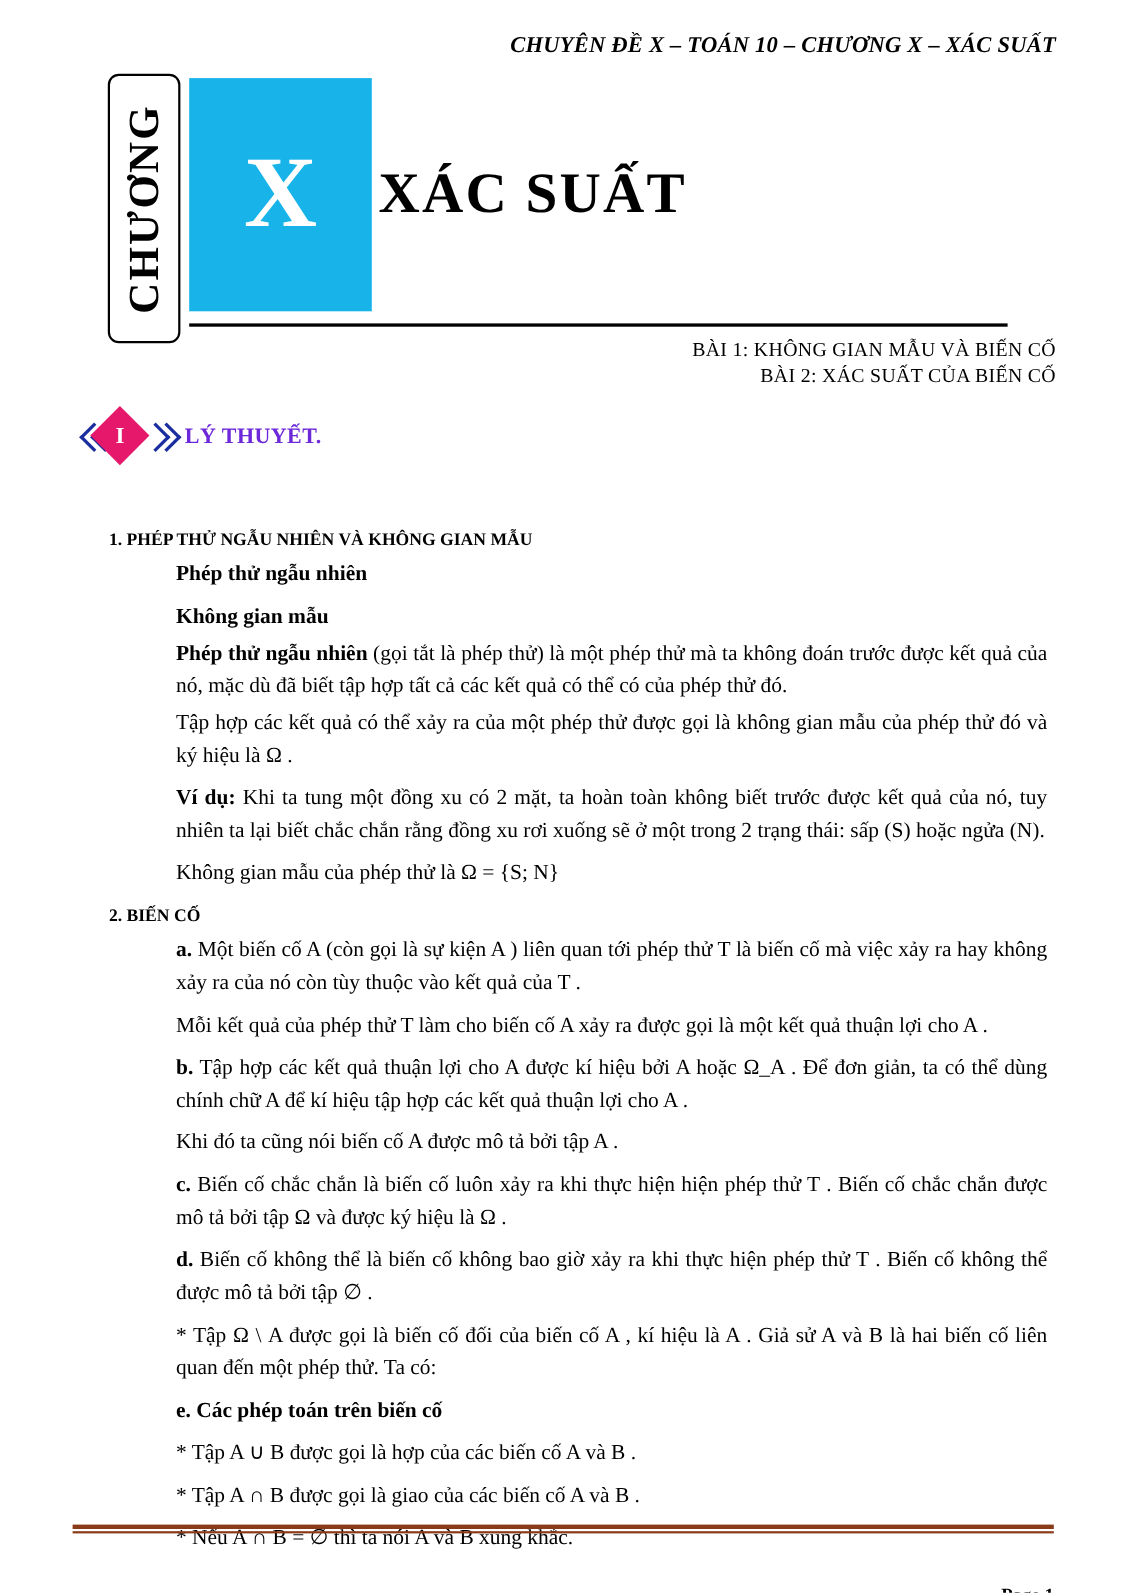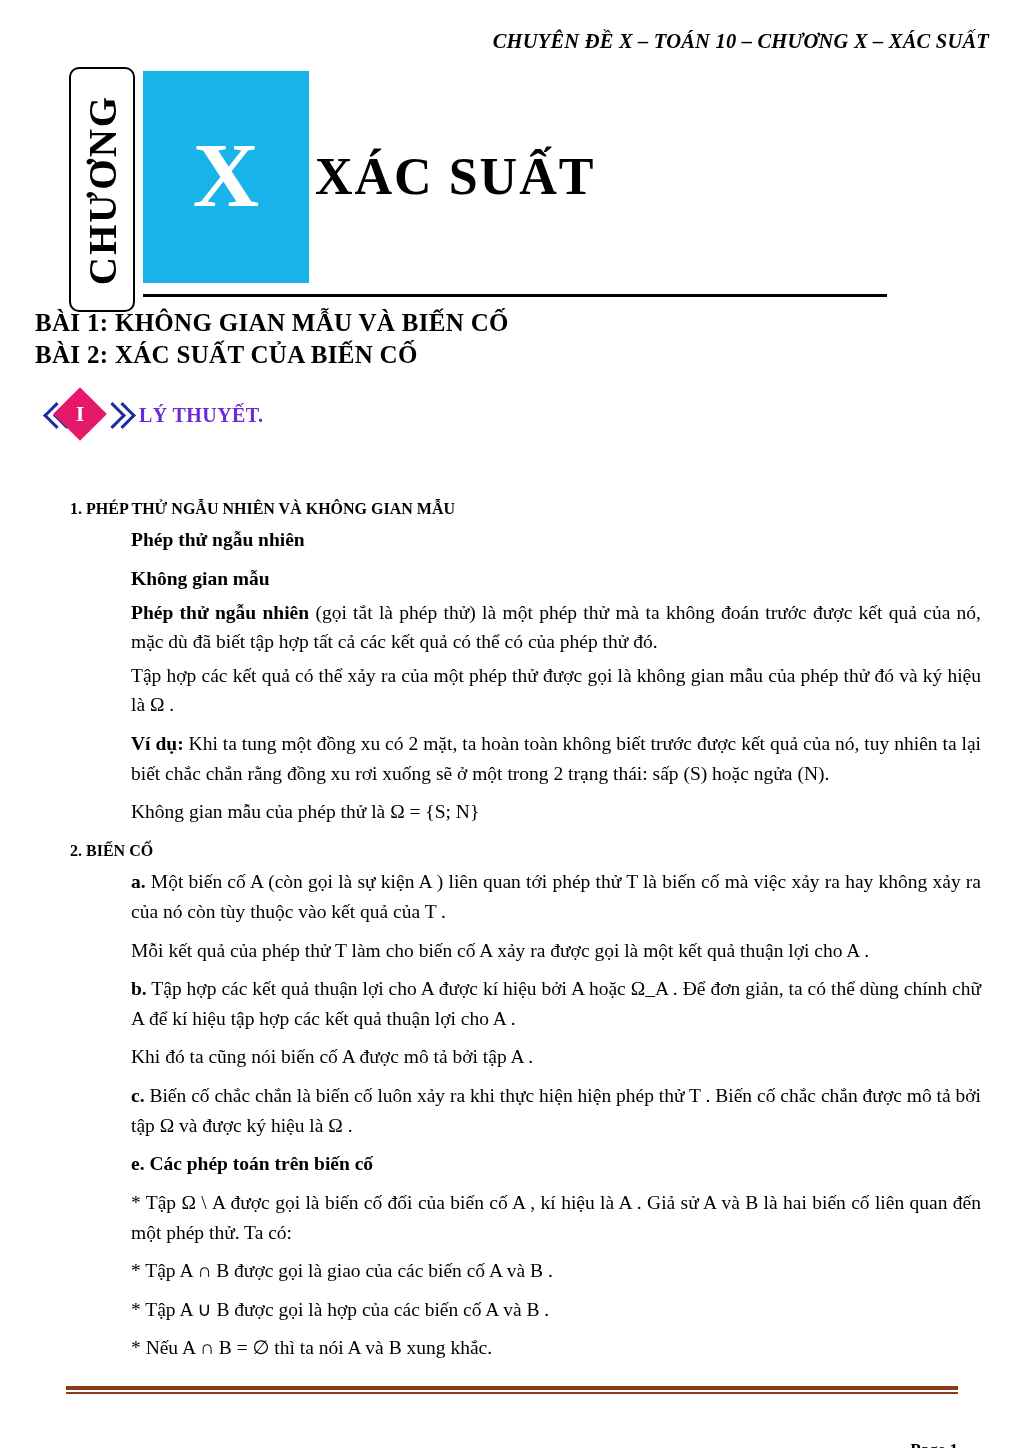--- a/index.html
+++ b/index.html
@@ -13,21 +13,21 @@
     font-family: "Liberation Serif", serif;
     color: #000000;
     position: relative;
     overflow: hidden;
   }
   .page {
     position: relative;
     width: 1024px;
     height: 1448px;
     box-sizing: border-box;
-    padding: 0 35px;
+    padding: 0 64px;
   }
   
   .header {
     text-align: right;
     font-weight: bold;
     font-style: italic;
     font-size: 20.5px;
     letter-spacing: .2px;
     padding-top: 30px;
     padding-right: 0px;
@@ -88,23 +88,23 @@
   .banner-rule {
     position: absolute;
     left: 108px;
     top: 235px;
     width: 744px;
     height: 3px;
     background: #000;
   }
   
   .lesson-title {
-    text-align: left;
-    font-weight: bold;
-    font-size: 25px;
+    text-align: right;
+    font-weight: normal;
+    font-size: 18px;
     line-height: 1.28;
     letter-spacing: .3px;
   }
   
   .sec-badge-row {
     display: flex;
     align-items: center;
     margin-top: 14px;
     margin-left: 10px;
   }
@@ -252,28 +252,29 @@
     <div class="para"><b>a.</b><span> Một biến cố A (còn gọi là sự kiện A ) liên quan tới phép thử T  là biến cố mà việc xảy ra hay không xảy ra của nó còn tùy thuộc vào kết quả của T .</span></div>
 
     <div class="para sp-top">Mỗi kết quả của phép thử T làm cho biến cố A  xảy ra được gọi là một kết quả thuận lợi cho A .</div>
 
     <div class="para sp-top"><b>b.</b><span> Tập hợp các kết quả thuận lợi cho A được kí hiệu bởi A  hoặc Ω_A . Để đơn giản, ta có thể dùng chính chữ A  để kí hiệu tập hợp các kết quả thuận lợi cho A .</span></div>
 
     <div class="para sp-top">Khi đó ta cũng nói biến cố A  được mô tả bởi tập A .</div>
 
     <div class="para sp-top"><b>c.</b><span> Biến cố chắc chắn là biến cố luôn xảy ra khi thực hiện hiện phép thử T . Biến cố chắc chắn được mô tả bởi tập Ω và được ký hiệu là Ω .</span></div>
 
+    <div class="para sp-top"><b>d.</b><span> Biến cố không thể là biến cố không bao giờ xảy ra khi thực hiện phép thử T . Biến cố không thể được mô tả bởi tập ∅ .</span></div>
+
+    <div class="para sp-top">* Tập Ω \ A  được gọi là biến cố đối của biến cố A , kí hiệu là A . Giả sử A  và B  là hai biến cố liên quan đến một phép thử. Ta có:</div>
 
     <div class="para sp-top" style="font-weight:bold;">e. Các phép toán trên biến cố</div>
 
-    <div class="para sp-top">* Tập Ω \ A  được gọi là biến cố đối của biến cố A , kí hiệu là A . Giả sử A  và B  là hai biến cố liên quan đến một phép thử. Ta có:</div>
+    <div class="para sp-top">* Tập A ∪ B  được gọi là hợp của các biến cố A  và B .</div>
 
     <div class="para sp-top">* Tập A ∩ B  được gọi là giao của các biến cố A  và B .</div>
-
-    <div class="para sp-top">* Tập A ∪ B  được gọi là hợp của các biến cố A  và B .</div>
 
     <div class="para sp-top">* Nếu A ∩ B = ∅  thì ta nói A  và B  xung khắc.</div>
 
   </div>
 
   <div class="footer-rule"></div>
   <div class="footer-rule2"></div>
   <div class="footer-text">Page 1</div>
 
 </div>

